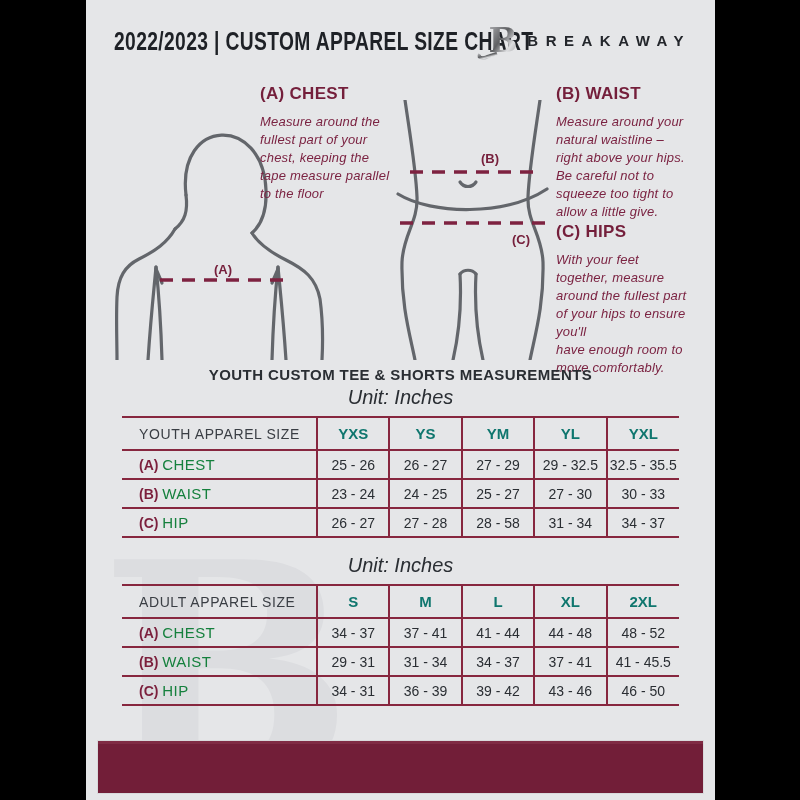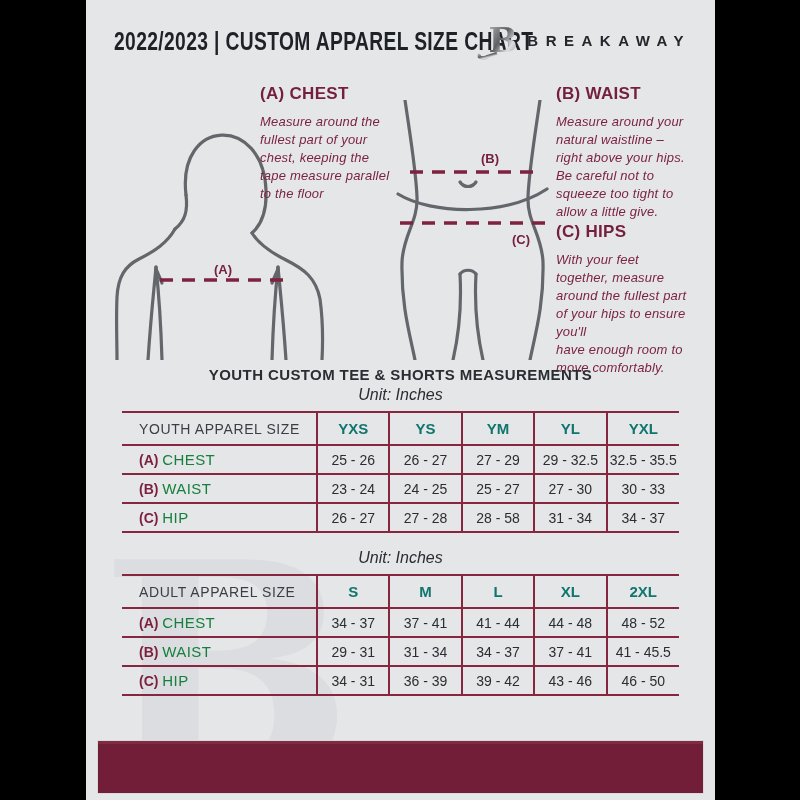--- a/index.html
+++ b/index.html
@@ -33,21 +33,21 @@
   .guide h3{margin:0 0 9px 0;font-size:17px;font-weight:bold;color:#741F3B;letter-spacing:.3px;}
   .guide p{margin:0;font-size:13px;font-style:italic;color:#7B2342;line-height:1.38;
            white-space:pre-line;letter-spacing:.2px;}
   .guide-a{left:174px;top:84px;width:145px;}
   .guide-b{left:470px;top:84px;width:150px;}
   .guide-c{left:470px;top:222px;width:155px;}
 
   
   .tables{position:absolute;left:36px;top:366px;width:557px;z-index:1;}
   .tbl-title{text-align:center;font-size:15px;font-weight:bold;color:#2A2E33;letter-spacing:.4px;}
-  .tbl-unit{text-align:center;font-size:16px;font-style:italic;color:#2A2E33;margin-top:3px;}
+  .tbl-unit{text-align:center;font-size:20px;font-style:italic;color:#2A2E33;margin-top:3px;}
   table.size-table{border-collapse:collapse;width:557px;table-layout:fixed;margin-top:7px;
                    border-top:2px solid #87273F;border-bottom:2px solid #87273F;}
   table.size-table tr{border-bottom:2px solid #87273F;}
   table.size-table td{border-left:2px solid #87273F;height:27px;text-align:center;
                       font-size:14px;color:#2A2E33;padding:0;margin-top:12px;}
   table.size-table td.label-col{border-left:none;text-align:left;padding-left:17px;width:177px;}
   table.size-table tr.head-row td{height:31px;font-weight:bold;font-size:15px;color:#0f766e;}
   table.size-table tr.head-row td.label-col{font-weight:normal;font-size:14px;color:#3A3E44;
                       letter-spacing:.6px;}
   .row-prefix{font-weight:bold;color:#7B1F3C;}

